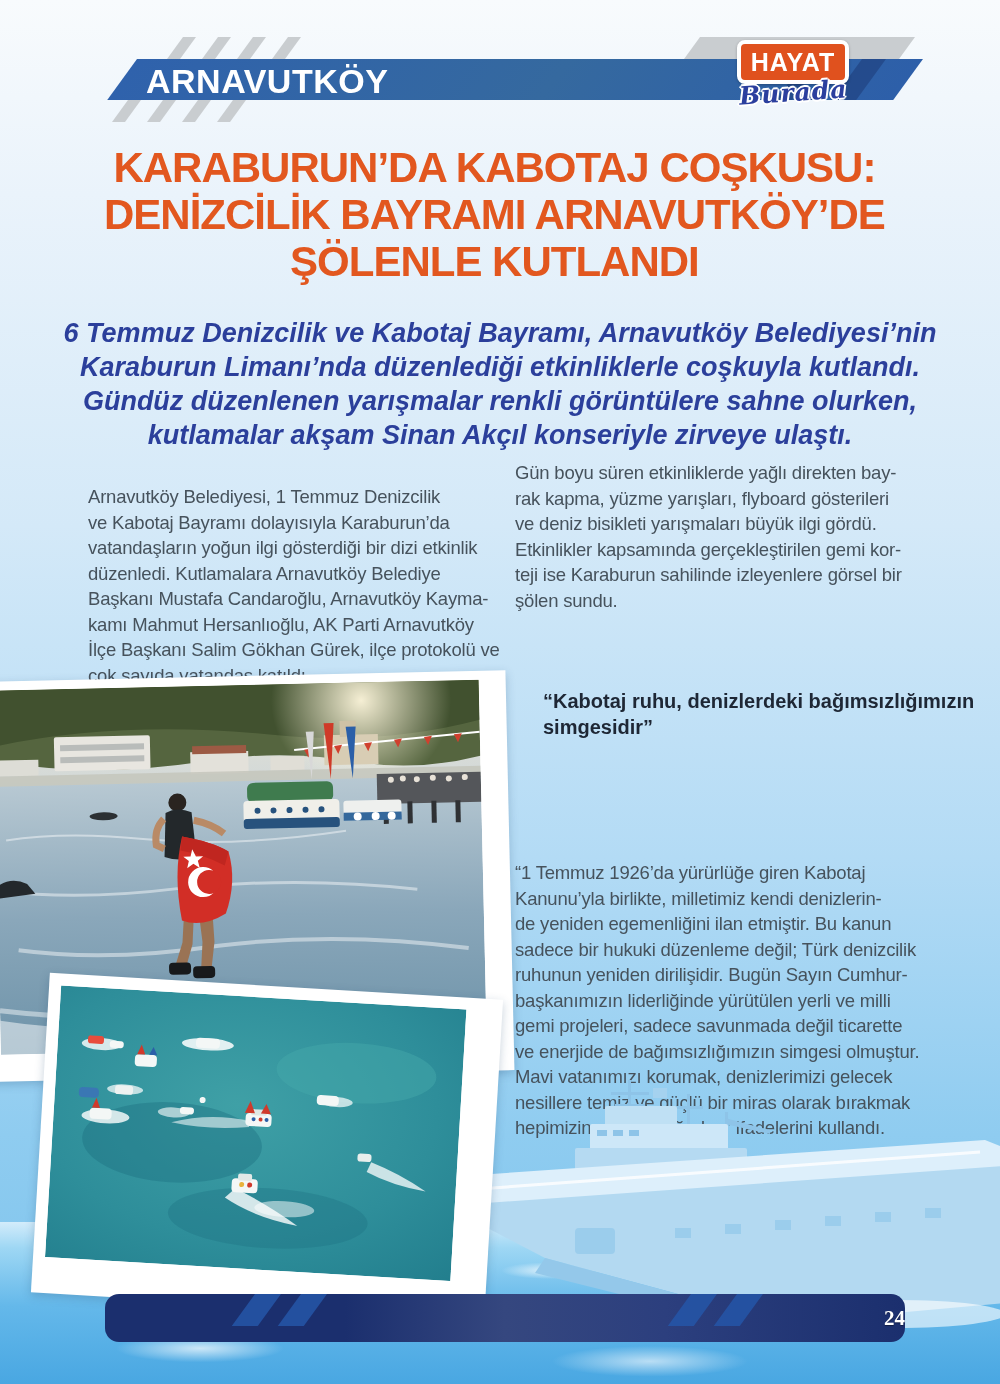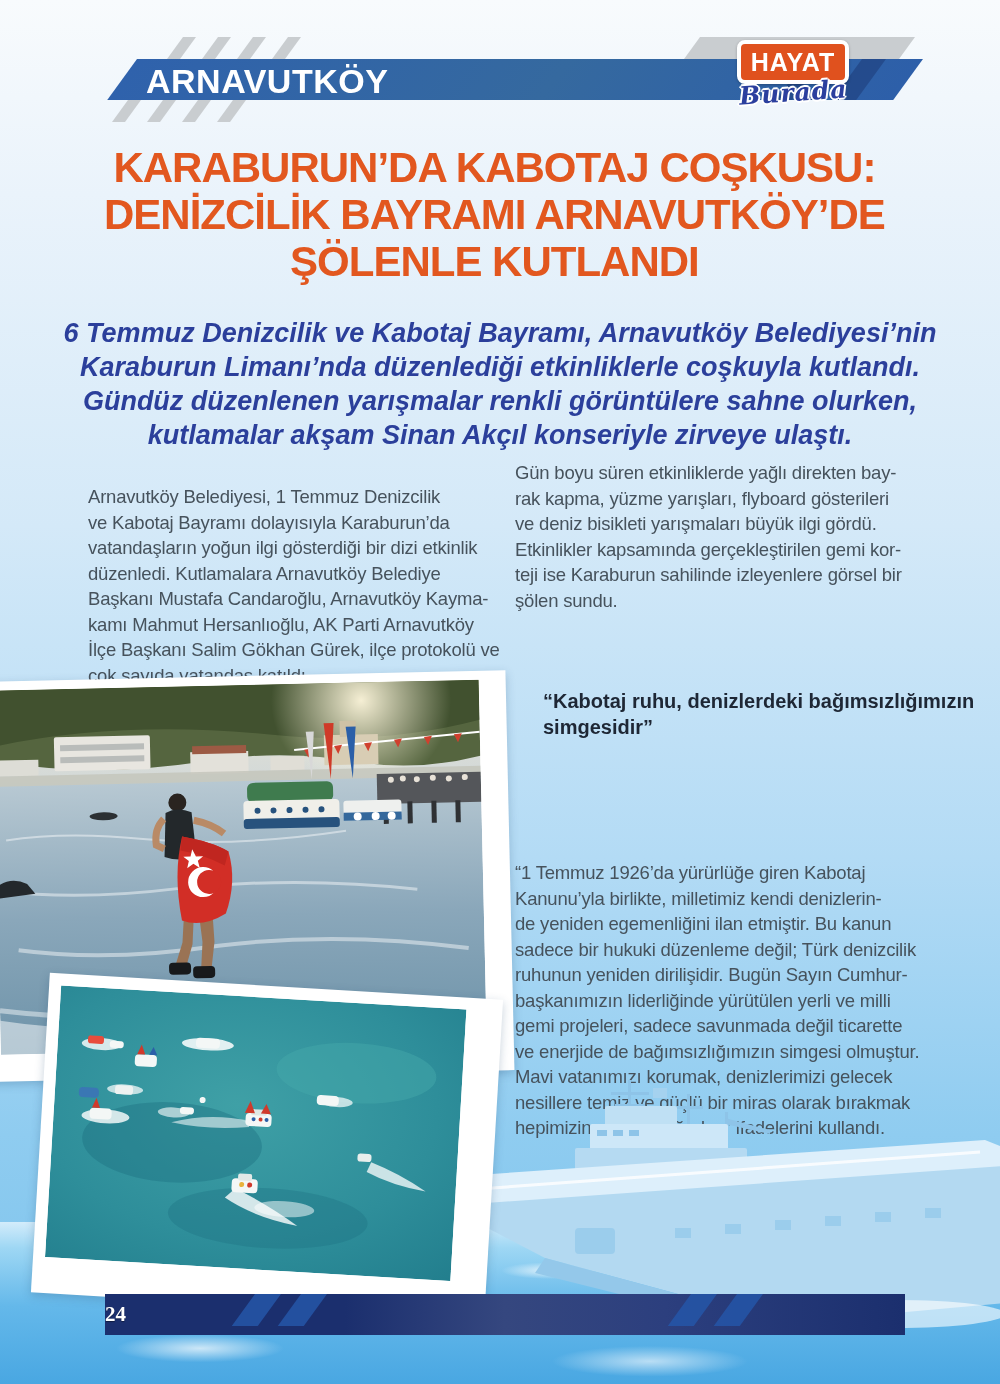--- a/index.html
+++ b/index.html
@@ -64,23 +64,23 @@
       radial-gradient(70px 12px at 55% 30%,rgba(255,255,255,.75),rgba(255,255,255,0) 70%),
       radial-gradient(110px 18px at 78% 55%,rgba(255,255,255,.8),rgba(255,255,255,0) 70%),
       radial-gradient(80px 14px at 92% 26%,rgba(255,255,255,.8),rgba(255,255,255,0) 70%),
       radial-gradient(120px 20px at 20% 78%,rgba(255,255,255,.7),rgba(255,255,255,0) 70%),
       radial-gradient(140px 22px at 65% 86%,rgba(255,255,255,.6),rgba(255,255,255,0) 70%),
       linear-gradient(180deg,#d3ecfb 0%,#9ed7f4 16%,#64b8ea 52%,#49a7e2 100%);
   }
   .ship{position:absolute;left:425px;top:1078px;z-index:3;}
   
   .footer-bar{
-    position:absolute;left:105px;top:1294px;width:800px;height:41px;z-index:8;
+    position:absolute;left:105px;top:1294px;width:800px;height:48px;z-index:8;
     background:linear-gradient(90deg,#1b2f6e 0%,#1b2f6e 30%,#35477f 50%,#2c3f7e 70%,#1b2f6e 100%);
-    display:flex;align-items:center;justify-content:flex-start;
+    display:flex;align-items:center;justify-content:flex-end;border-radius:14px;
   }
   .fseg{position:absolute;top:0;height:32px;background:#2456a8;transform:skewX(-36deg);transform-origin:top left;opacity:.85;}
   .page-num{
     position:relative;color:#fff;font-family:"Liberation Serif",serif;font-size:21px;font-weight:bold;
     text-shadow:0 1px 1px rgba(0,0,0,.4);z-index:2;
   }
 </style>
 </head>
 <body>
 

